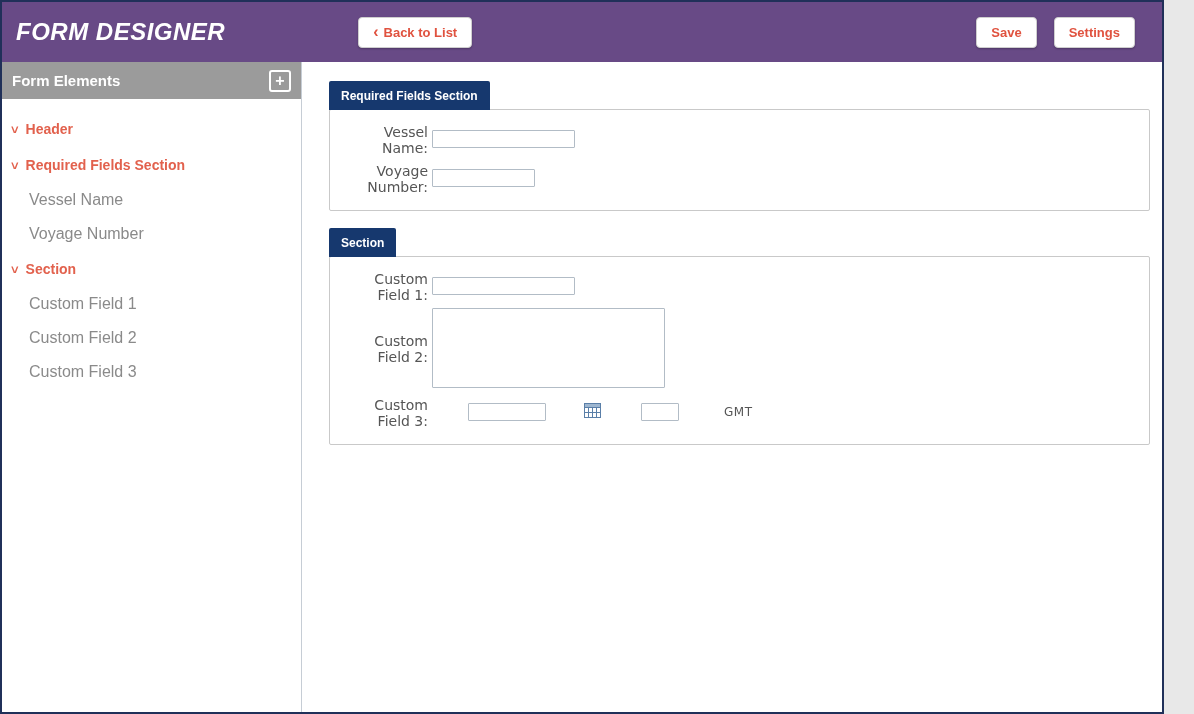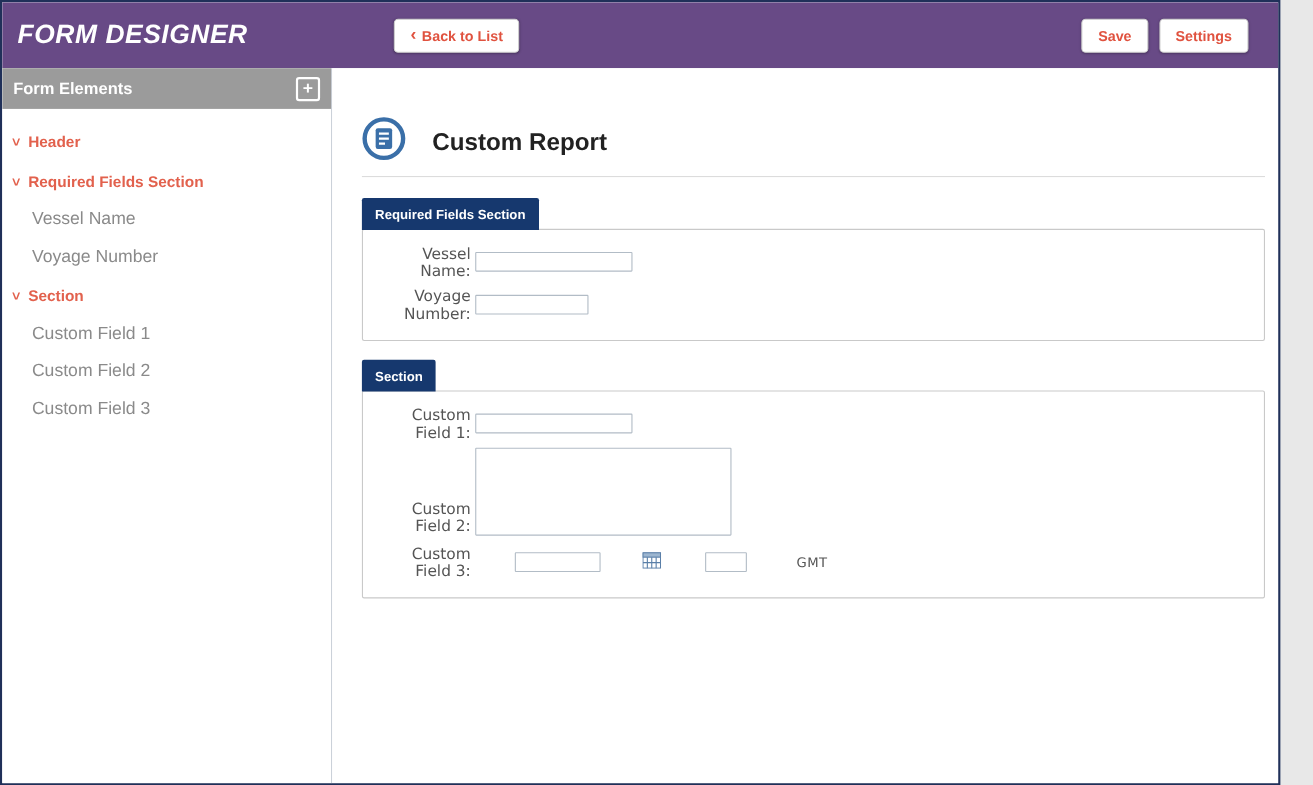--- a/index.html
+++ b/index.html
@@ -28,21 +28,21 @@
   .btn {
     background:#fff; border:1px solid #cfcfcf; border-radius:4px;
     color:#e0523f; font-weight:bold; font-size:13px;
     padding:7px 14px; cursor:pointer;
     box-shadow:0 1px 2px rgba(0,0,0,0.25);
     font-family:"Liberation Sans", sans-serif;
     display:inline-flex; align-items:center; gap:5px;
   }
   .btn .chev-left { font-size:16px; line-height:10px; font-weight:bold; }
   .back-btn { margin-left:133px; }
-  .topbar-right { margin-left:auto; display:flex; gap:10px;padding-left:23px; }
+  .topbar-right { margin-left:auto; display:flex; gap:17px;padding-left:23px; }
 
   
   .body-row { flex:1; display:flex; min-height:0; }
 
   
   .sidebar {
     width:300px; flex:0 0 300px;
     background:#fff; border-right:1px solid #c6cdd5;
     display:flex; flex-direction:column;
   }
@@ -99,21 +99,21 @@
   }
   .panel {
     border:1px solid #c9c9c9; border-radius:2px;
     background:#fff;
     padding:12px 12px 10px 12px;
     position:relative; z-index:1;
   }
   .panel + .tab-wrap, .tab-wrap + .tab-wrap { margin-top:17px; }
 
   .field-row { display:flex; align-items:center; margin-bottom:5px; }
-  .field-row.align-top { align-items:flex-end; }
+  .field-row.align-top { align-items:center; }
   .field-label {
     width:86px; flex:0 0 86px;
     text-align:right; margin-right:4px;
     font-family:"DejaVu Sans", sans-serif;
     font-size:14px; color:#555;
     padding-top:2px;
   }
   .text-input, .time-input {
     height:18px;
     border:1px solid #b2bcc6; border-radius:1px;
@@ -187,32 +187,20 @@
         </div>
         <div class="tree-item">Custom Field 1</div>
         <div class="tree-item">Custom Field 2</div>
         <div class="tree-item">Custom Field 3</div>
 
       </div>
     </aside>
 
     <main class="main">
 
-      <div class="report-header">
-        <span>
-          <svg width="40" height="40" viewBox="0 0 40 40">
-            <circle cx="20" cy="20" r="17.5" fill="#ffffff" stroke="#3a6fa8" stroke-width="4"></circle>
-            <rect x="12.5" y="10.5" width="15" height="19" rx="2" fill="#3a6fa8"></rect>
-            <line x1="15.5" y1="15.5" x2="24.5" y2="15.5" stroke="#fff" stroke-width="2"></line>
-            <line x1="15.5" y1="20" x2="24.5" y2="20" stroke="#fff" stroke-width="2"></line>
-            <line x1="15.5" y1="24.5" x2="21" y2="24.5" stroke="#fff" stroke-width="2"></line>
-          </svg>
-        </span>
-        <h1 class="report-title">Custom Report</h1>
-      </div>
 
       <div class="form-area">
 
         <div class="tab-wrap">
           <div class="tab">Required Fields Section</div>
           <div class="panel">
             <div class="field-row">
               <label class="field-label">Vessel Name:</label>
               <input class="text-input w143" style="">
             </div>

